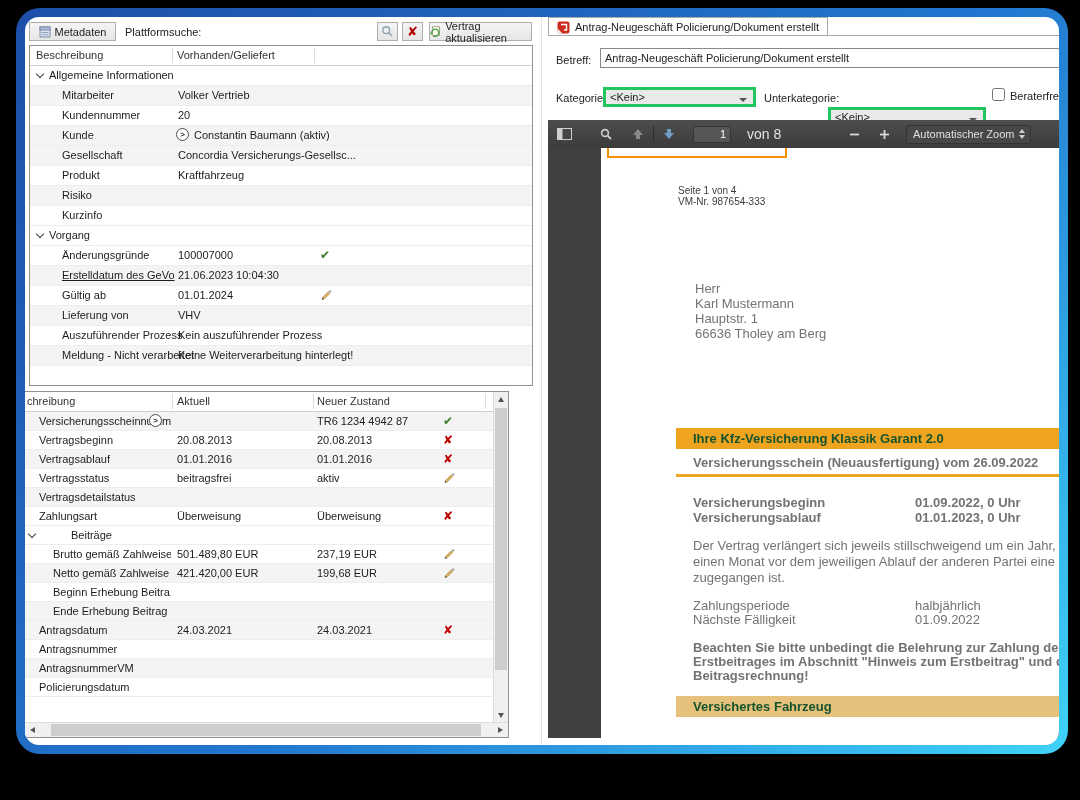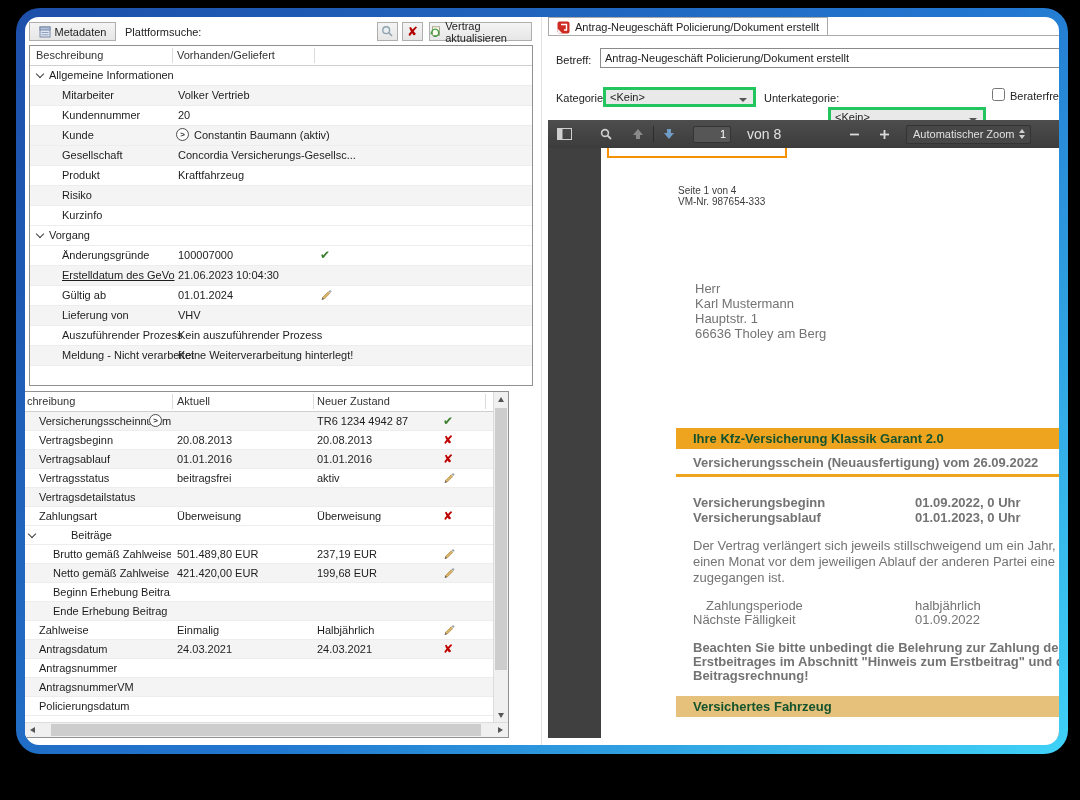--- a/index.html
+++ b/index.html
@@ -244,30 +244,20 @@
           <div class="trow" style="height: 18px;">
             <span class="cell" style="left: 28px; width: 118px; overflow: hidden;">Beginn Erhebung Beitra...</span>
             <span class="cell" style="left: 152px;"></span>
             <span class="cell" style="left: 292px;"></span>
           </div>
           <div class="trow alt" style="height: 18px;">
             <span class="cell" style="left: 28px; width: 118px; overflow: hidden;">Ende Erhebung Beitrag ...</span>
             <span class="cell" style="left: 152px;"></span>
             <span class="cell" style="left: 292px;"></span>
           </div>
-          <div class="trow" style="height: 18px;">
-            <span class="cell" style="left: 14px; width: 132px; overflow: hidden;">Zahlweise</span>
-            <span class="cell" style="left: 152px;">Einmalig</span>
-            <span class="cell" style="left: 292px;">Halbjährlich</span>
-            <svg width="13" height="13" viewBox="0 0 13 13" style="position: absolute; left: 418px; top: 2px;">
-              <path d="M2.4 9.6 L8.2 3.8 L9.8 5.4 L4 11.2 Z" fill="#d9b36a" stroke="#a98136" stroke-width="0.6"></path>
-              <path d="M8.7 3.3 l1.3-1.3 1.6 1.6 -1.3 1.3 z" fill="#9aa0aa"></path>
-              <path d="M2.4 9.6 L4 11.2 L1.6 12.1 Z" fill="#5c5347"></path>
-            </svg>
-          </div>
           <div class="trow alt" style="height: 18px;">
             <span class="cell" style="left: 14px; width: 132px; overflow: hidden;">Antragsdatum</span>
             <span class="cell" style="left: 152px;">24.03.2021</span>
             <span class="cell" style="left: 292px;">24.03.2021</span>
             <span class="ic cross" style="left: 418px;">✘</span>
           </div>
           <div class="trow" style="height: 18px;">
             <span class="cell" style="left: 14px; width: 132px; overflow: hidden;">Antragsnummer</span>
             <span class="cell" style="left: 152px;"></span>
             <span class="cell" style="left: 292px;"></span>
@@ -391,21 +381,21 @@
 
       <div class="docline" style="left:92px;top:347px;font-weight:bold;">Versicherungsbeginn</div>
       <div class="docline" style="left:314px;top:347px;font-weight:bold;">01.09.2022, 0 Uhr</div>
       <div class="docline" style="left:92px;top:362px;font-weight:bold;">Versicherungsablauf</div>
       <div class="docline" style="left:314px;top:362px;font-weight:bold;">01.01.2023, 0 Uhr</div>
 
       <div class="docline" style="left:92px;top:390px;">Der Vertrag verlängert sich jeweils stillschweigend um ein Jahr, wenn</div>
       <div class="docline" style="left:92px;top:406px;">einen Monat vor dem jeweiligen Ablauf der anderen Partei eine Künd</div>
       <div class="docline" style="left:92px;top:422px;">zugegangen ist.</div>
 
-      <div class="docline" style="left:105px;top:450px;">Zahlungsperiode</div>
+      <div class="docline" style="left:92px;top:450px;">Zahlungsperiode</div>
       <div class="docline" style="left:314px;top:450px;">halbjährlich</div>
       <div class="docline" style="left:92px;top:464px;">Nächste Fälligkeit</div>
       <div class="docline" style="left:314px;top:464px;">01.09.2022</div>
 
       <div class="docline" style="left:92px;top:492px;font-weight:bold;">Beachten Sie bitte unbedingt die Belehrung zur Zahlung des</div>
       <div class="docline" style="left:92px;top:506px;font-weight:bold;">Erstbeitrages im Abschnitt "Hinweis zum Erstbeitrag" und der</div>
       <div class="docline" style="left:92px;top:520px;font-weight:bold;">Beitragsrechnung!</div>
 
       <div class="band" style="left:75px;top:548px;right:0;background:#e5c17b;">
         <span>Versichertes Fahrzeug</span>

